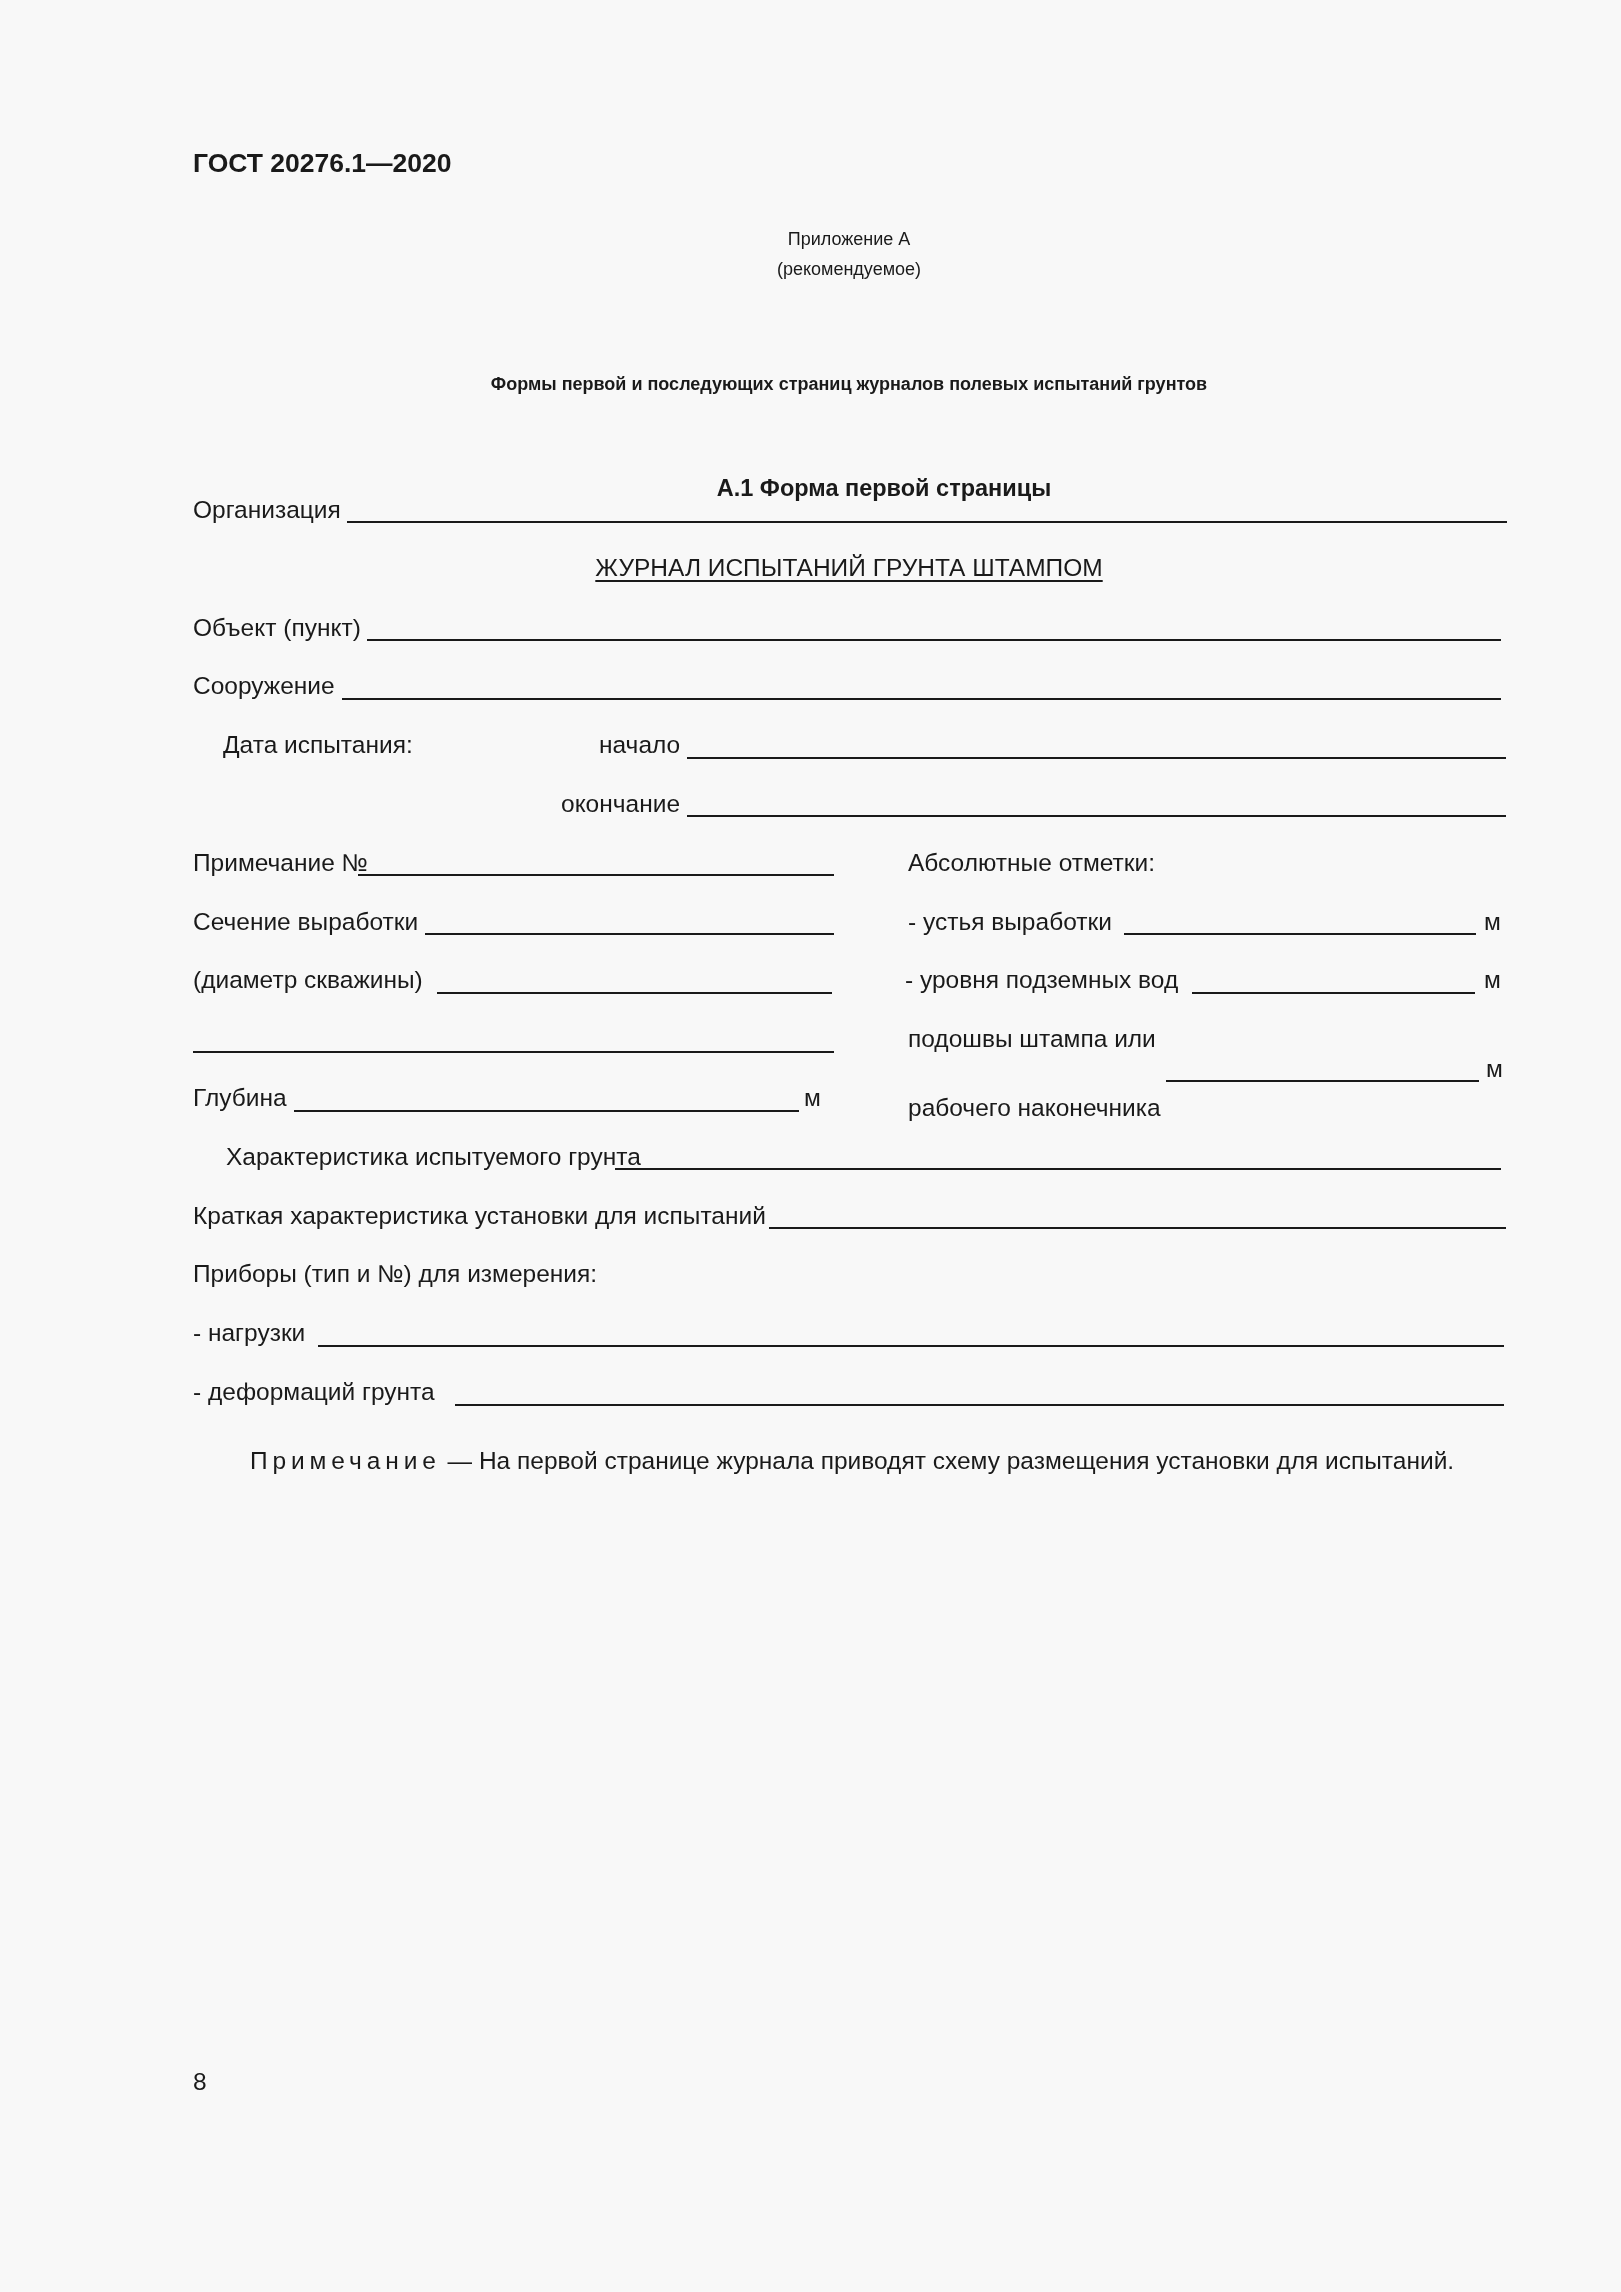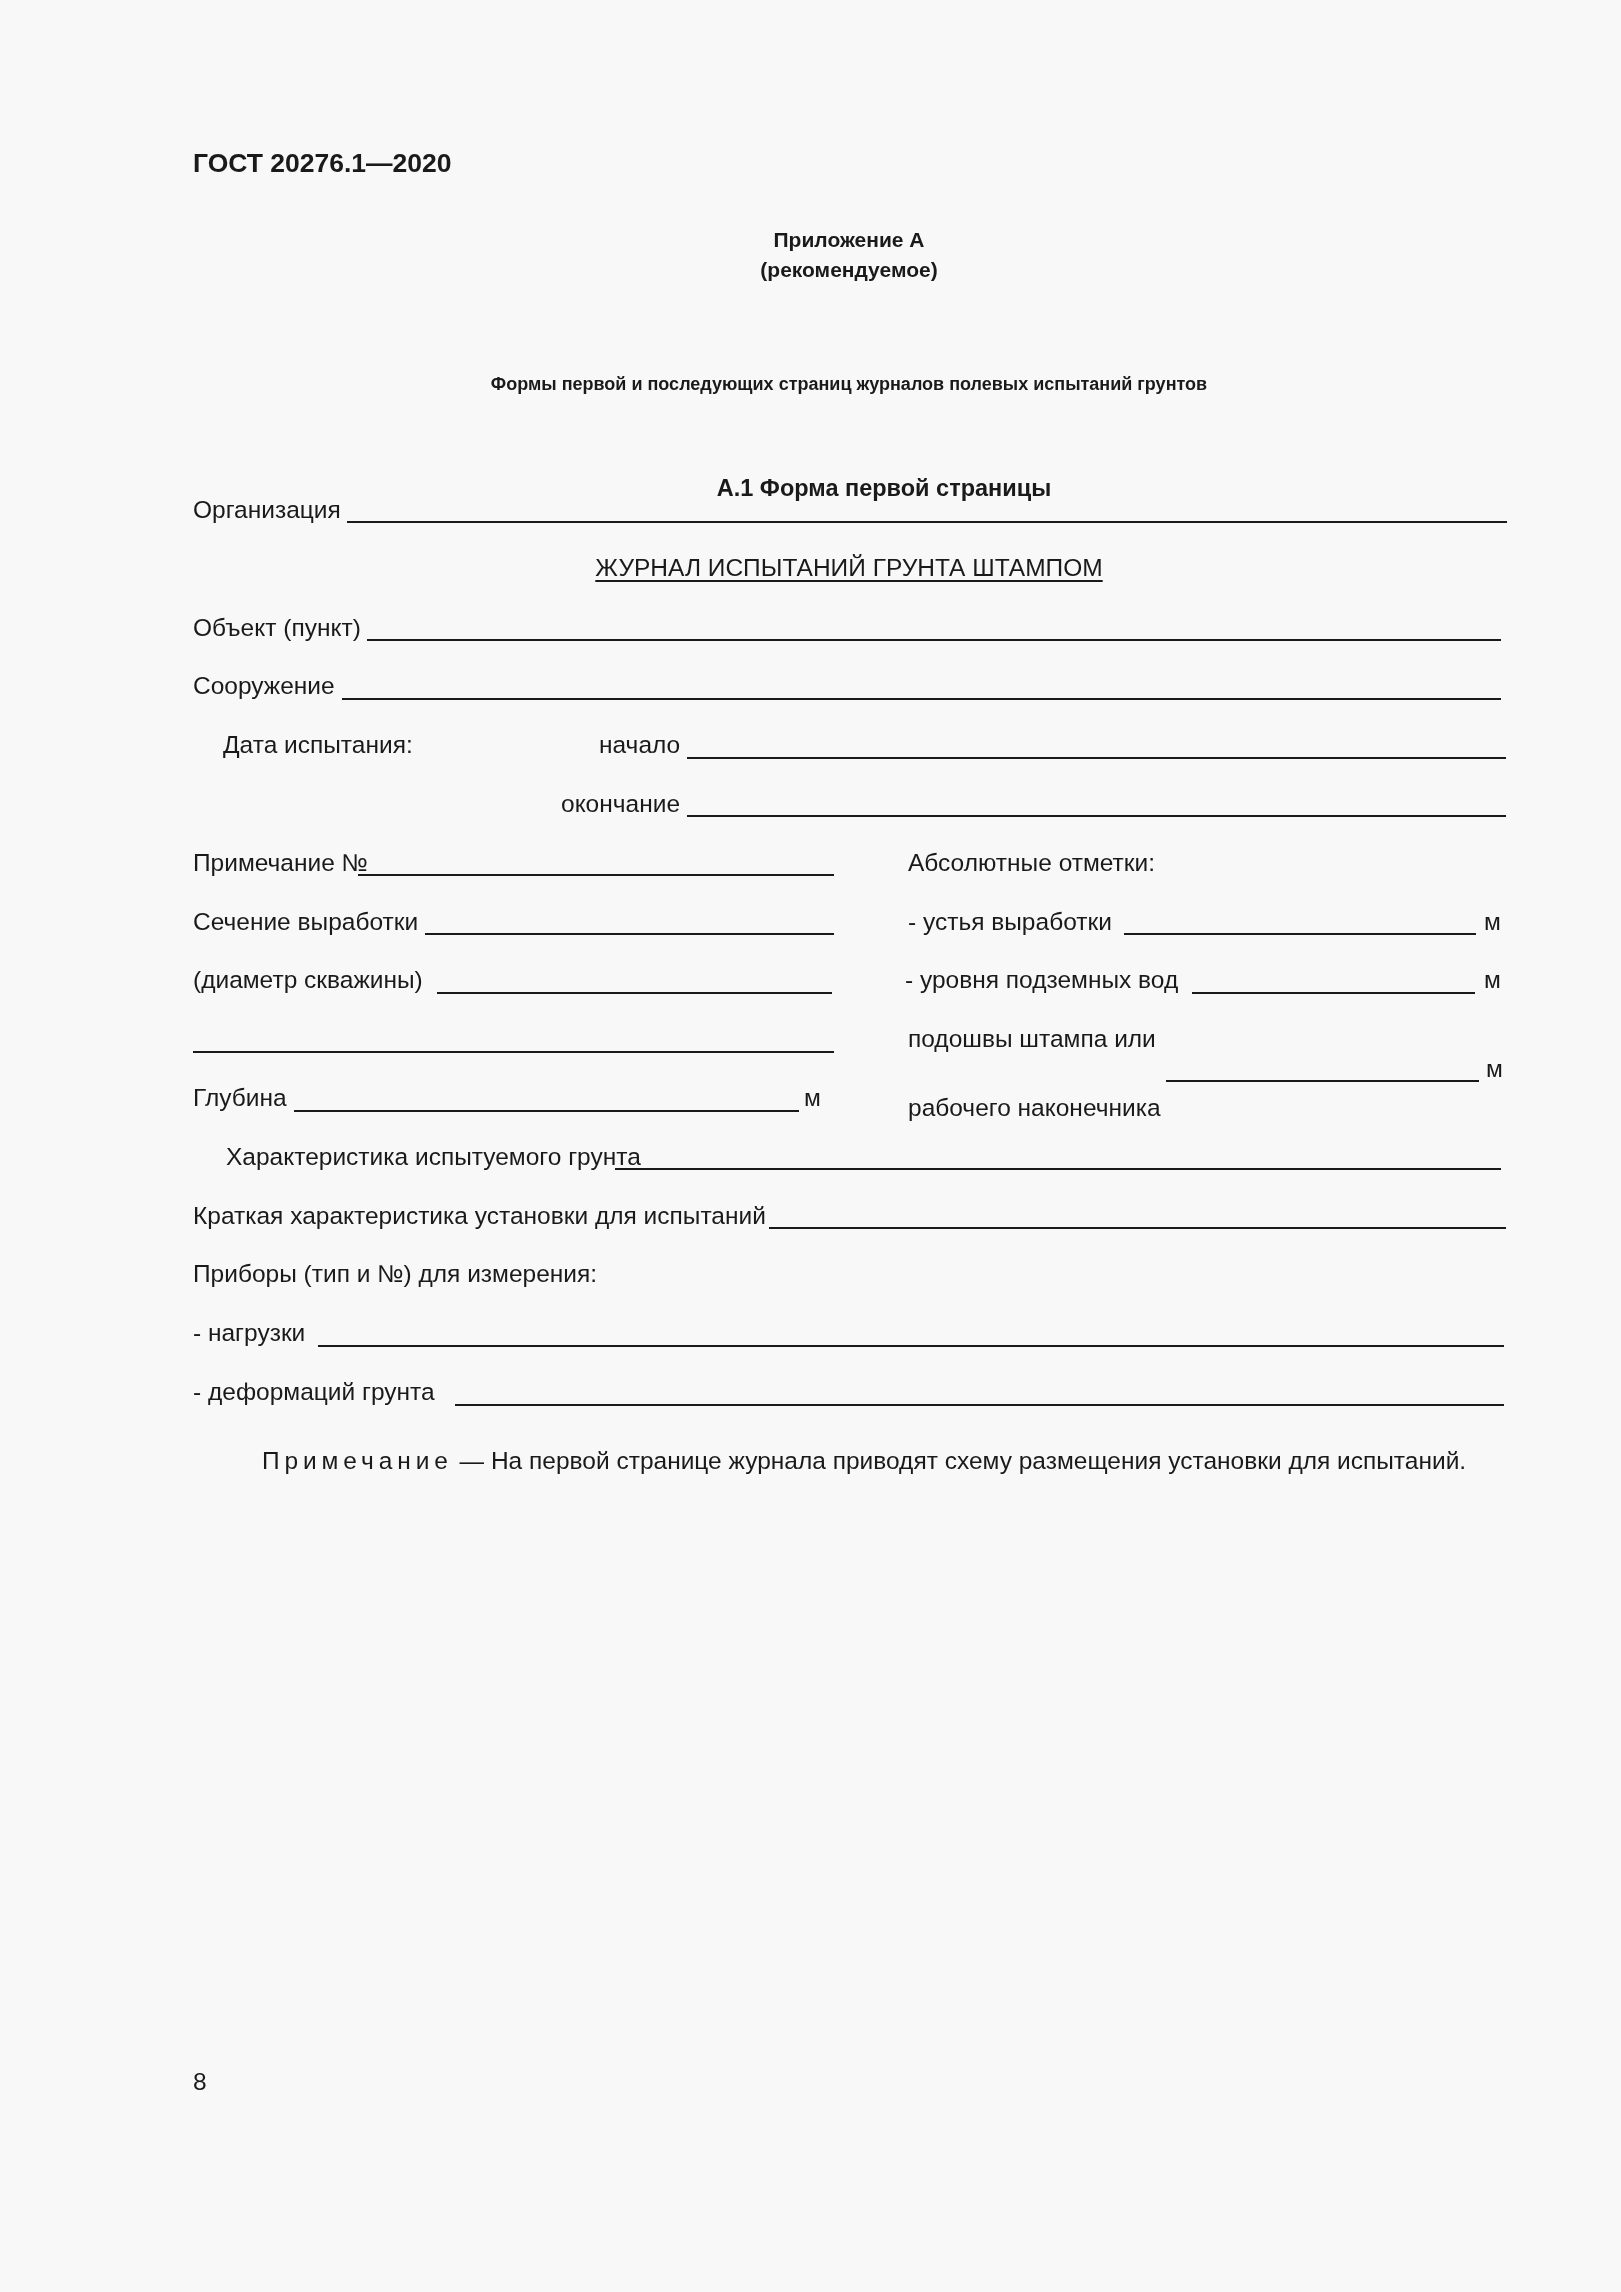--- a/index.html
+++ b/index.html
@@ -9,21 +9,21 @@
     position: relative;
     font-family: "Liberation Sans", sans-serif;
     color: #1a1a1a;
     overflow: hidden;
   }
   .abs { position: absolute; white-space: nowrap; }
   .txt { font-size: 24.5px; line-height: 29px; }
   .center { transform: translateX(-50%); text-align: center; }
   .line { position: absolute; height: 0; border-bottom: 2px solid #1a1a1a; }
   .header-code { font-size: 26.5px; font-weight: bold; }
-  .annex { font-size: 21px; font-weight: bold; line-height: 29px; }
+  .annex { font-size: 18px; font-weight: normal; line-height: 29px; }
   .main-title { font-size: 18px; font-weight: bold; }
   .sub-title { font-size: 23.5px; font-weight: bold; }
   .journal { font-size: 24.5px; text-decoration: underline; text-underline-offset: 3.9px; }
   .note-label { letter-spacing: 4.9px; }
   .pagenum { font-size: 24.5px; }
 </style>
 </head>
 <body>
 
 <div class="abs header-code" style="left:193px; top:148px;">ГОСТ 20276.1—2020</div>
@@ -90,18 +90,18 @@
 <div class="line" style="left:769px; width:737px; top:1227px;"></div>
 
 <div class="abs txt" style="left:193px; top:1259px;">Приборы (тип и №) для измерения:</div>
 
 <div class="abs txt" style="left:193px; top:1318px;">-  нагрузки</div>
 <div class="line" style="left:318px; width:1186px; top:1345px;"></div>
 
 <div class="abs txt" style="left:193px; top:1377px;">-  деформаций грунта</div>
 <div class="line" style="left:455px; width:1049px; top:1404px;"></div>
 
-<div class="abs txt" style="left:262px; top:1446px;">
+<div class="abs txt" style="left:250px; top:1446px;">
   <span class="note-label">Примечание</span><span> — На первой странице журнала приводят схему размещения установки для испытаний.</span>
 </div>
 
 <div class="abs pagenum" style="left:193px; top:2068px;">8</div>
 
 
 </body></html>

